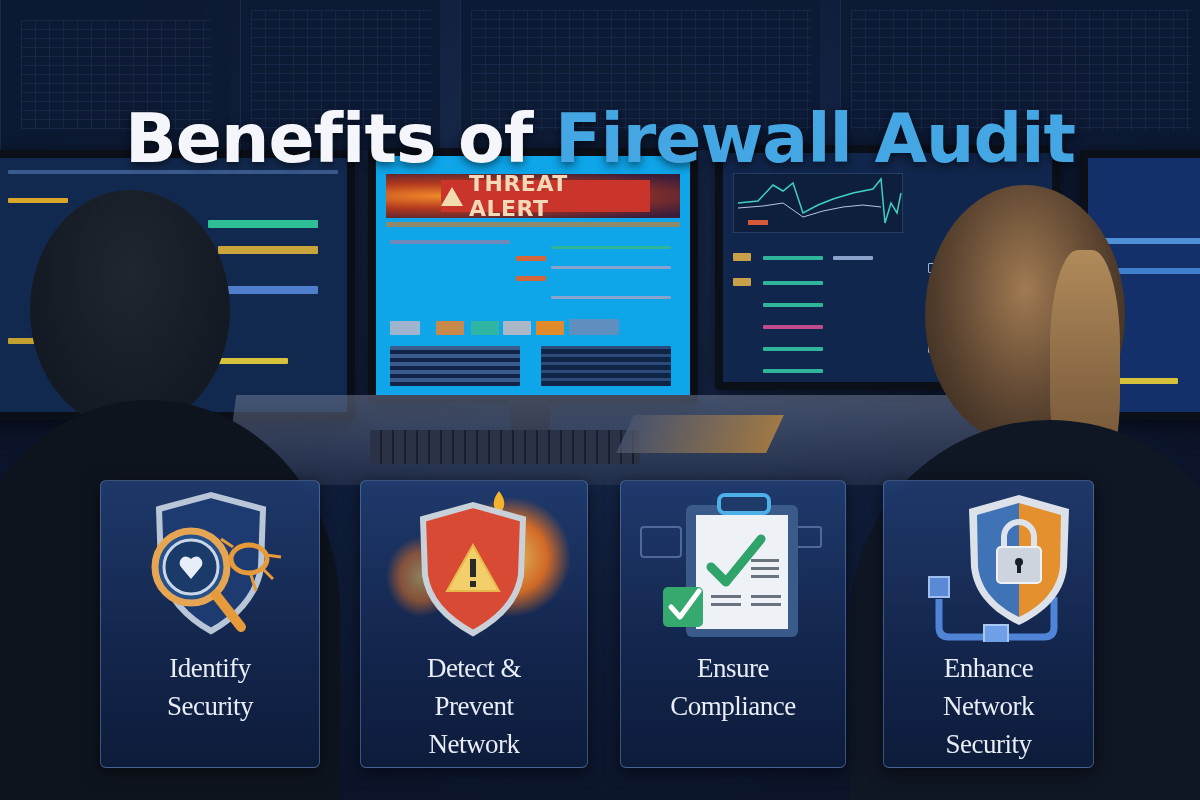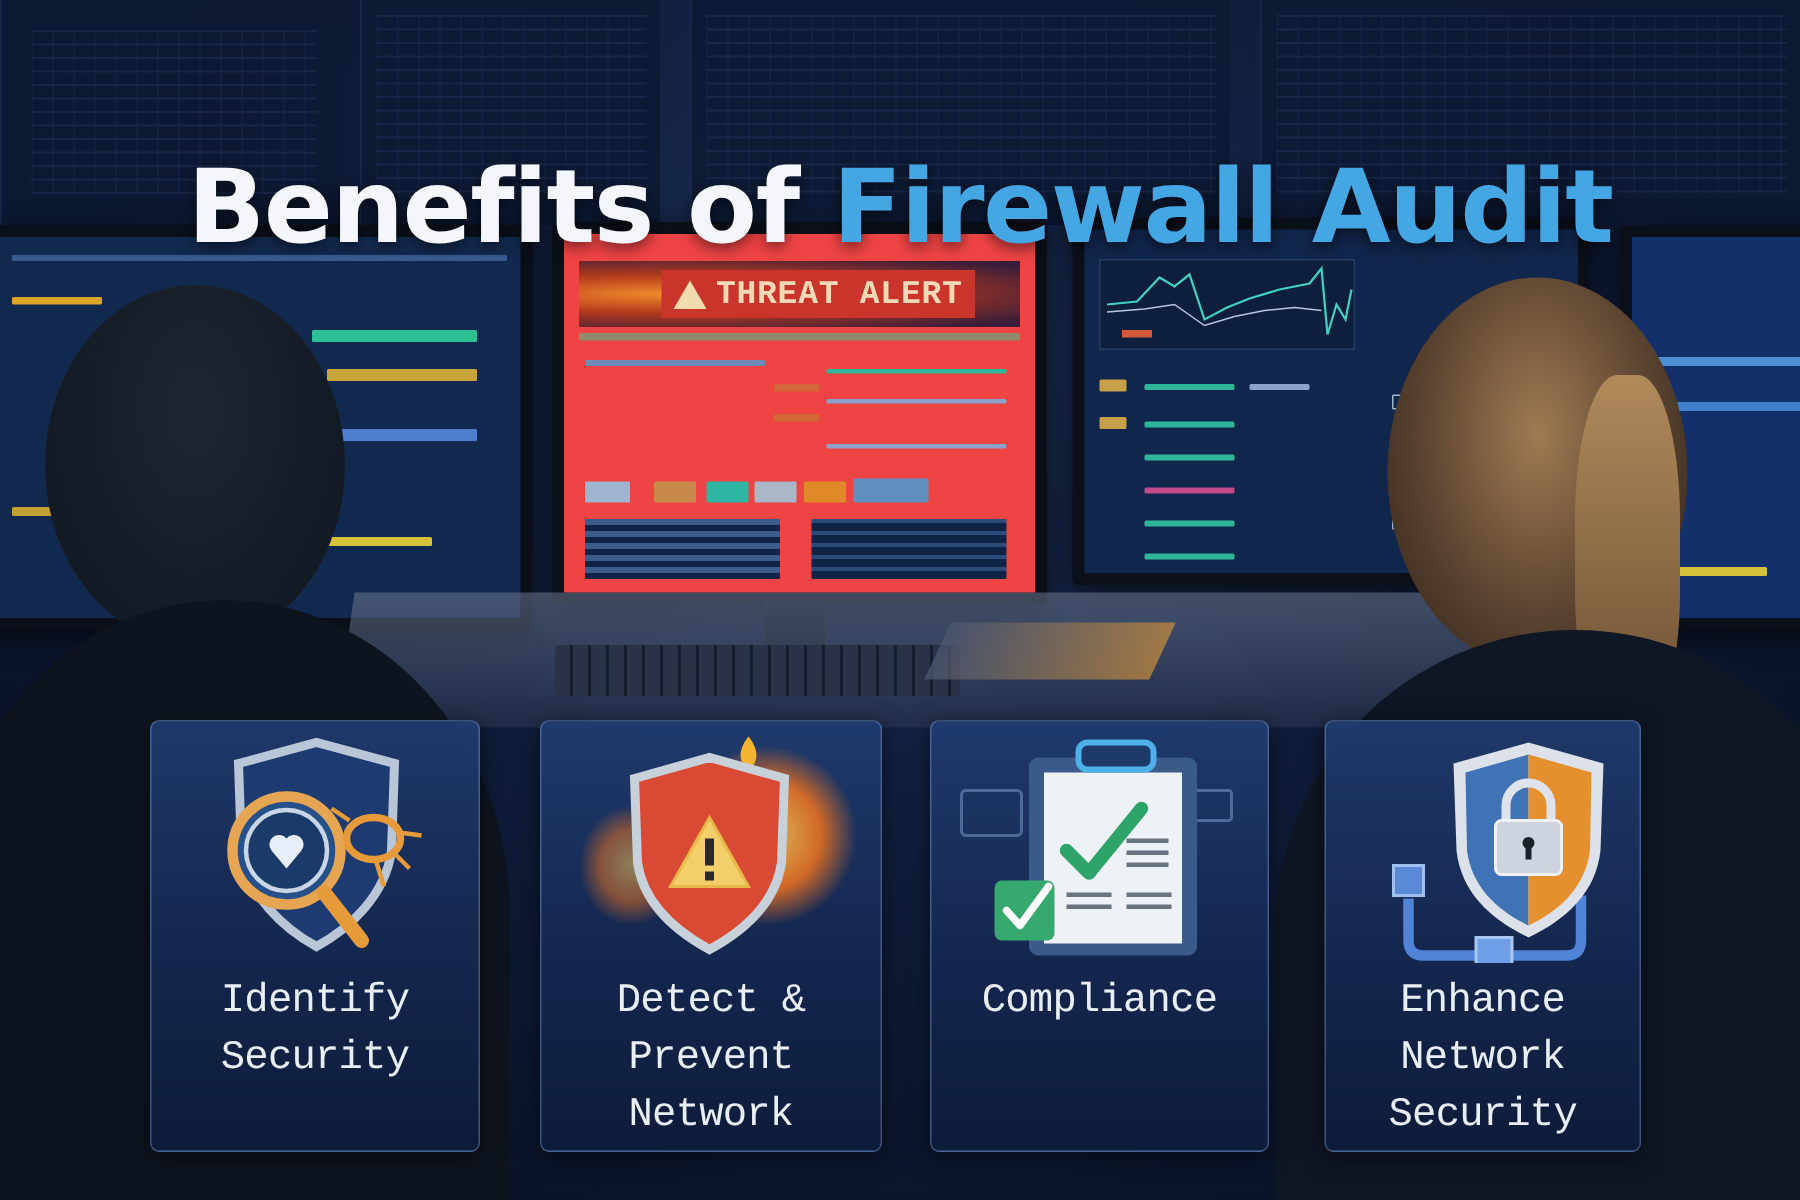--- a/index.html
+++ b/index.html
@@ -46,21 +46,21 @@
     border-radius: 3px; background-image: repeating-linear-gradient(90deg, #2a3246 0 10px, #161c2a 10px 12px); opacity:.95; }
   .mousepad { position: absolute; left: 625px; top: 415px; width: 150px; height: 38px;
     background: linear-gradient(90deg, #4b5670, #c28a3c); transform: skewX(-25deg); opacity: .75; }
 
   
   .card { position: absolute; top: 480px; height: 288px; border-radius: 6px;
     background: linear-gradient(180deg, rgba(32,60,112,.92) 0%, rgba(20,38,78,.94) 60%, rgba(14,28,60,.95) 100%);
     border: 1px solid rgba(120,150,200,.45); box-shadow: 0 4px 16px rgba(0,0,0,.55); }
   .card-icon { position: absolute; left: 0; right: 0; top: 6px; height: 155px; }
   .card-label { position: absolute; left: 0; right: 0; top: 168px; text-align: center; color: #e8edf6;
-    font-family: Liberation Mono, monospace; font-size: 27px; line-height: 38px; letter-spacing: -.5px; }
+    font-family: Liberation Serif, serif; font-size: 27px; line-height: 38px; letter-spacing: -.5px; }
   .card-label span { display: block; }
 </style>
 </head>
 <body>
 
 <div class="scene">
 
   <div class="bg-rack" style="left:0;width:230px;">
     <div class="bg-grid" style="left:20px;top:20px;width:190px;height:110px;"></div>
   </div>
@@ -80,21 +80,21 @@
       <div class="bar" style="left:10px;top:40px;width:60px;background:#d9a62a;"></div>
       <div class="bar" style="left:210px;top:62px;width:110px;height:8px;background:#2fbf94;"></div>
       <div class="bar" style="left:220px;top:88px;width:100px;height:8px;background:#c9a43a;"></div>
       <div class="bar" style="left:220px;top:128px;width:100px;height:8px;background:#4f7fcc;"></div>
       <div class="bar" style="left:220px;top:200px;width:70px;height:6px;background:#d6c13a;"></div>
       <div class="bar" style="left:10px;top:180px;width:90px;height:6px;background:#c2a132;"></div>
     </div>
   </div>
 
   <div class="monitor" style="left:368px;top:148px;width:330px;height:255px;">
-    <div class="screen" style="background:#ef4444;font-family:Liberation Mono, monospace;">
+    <div class="screen" style="background:#0ea5e9;">
       <div class="alert-banner">
         <div class="alert-box">
           <div class="alert-tri"></div>
           <span class="alert-text">THREAT ALERT</span>
         </div>
       </div>
       <div class="bar" style="left:10px;top:66px;width:294px;height:5px;background:#8e8a6a;"></div>
       <div class="bar" style="left:14px;top:84px;width:120px;height:4px;background:#6f89b8;"></div>
       <div class="bar" style="left:140px;top:100px;width:30px;background:#d4673a;"></div>
       <div class="bar" style="left:140px;top:120px;width:30px;background:#d4673a;"></div>
@@ -221,20 +221,21 @@
         <rect x="130" y="88" width="28" height="3" fill="#6a7380"></rect>
         <rect x="90" y="108" width="30" height="3" fill="#6a7380"></rect>
         <rect x="130" y="108" width="30" height="3" fill="#6a7380"></rect>
         <rect x="90" y="116" width="30" height="3" fill="#6a7380"></rect>
         <rect x="130" y="116" width="30" height="3" fill="#6a7380"></rect>
         <rect x="42" y="100" width="40" height="40" rx="5" fill="#36a96e"></rect>
         <path d="M50,120 L59,130 L78,104" fill="none" stroke="#ffffff" stroke-width="5" stroke-linecap="round" stroke-linejoin="round"></path>
       </svg>
     </div>
     <div class="card-label">
+      <span>Ensure</span>
       <span>Compliance</span>
     </div>
   </div>
 
   <div class="card" style="left:883px;width:211px;">
     <div class="card-icon">
       <svg width="217" height="155">
         <rect x="45" y="90" width="20" height="20" fill="#5a8ad6" stroke="#9fc0ee" stroke-width="2"></rect>
         <path d="M55,112 L55,140 Q55,150 65,150 L160,150 Q170,150 170,140 L170,110" fill="none" stroke="#4f84d6" stroke-width="7"></path>
         <rect x="100" y="138" width="24" height="24" fill="#6f9fe6" stroke="#a8c8f0" stroke-width="2"></rect>

